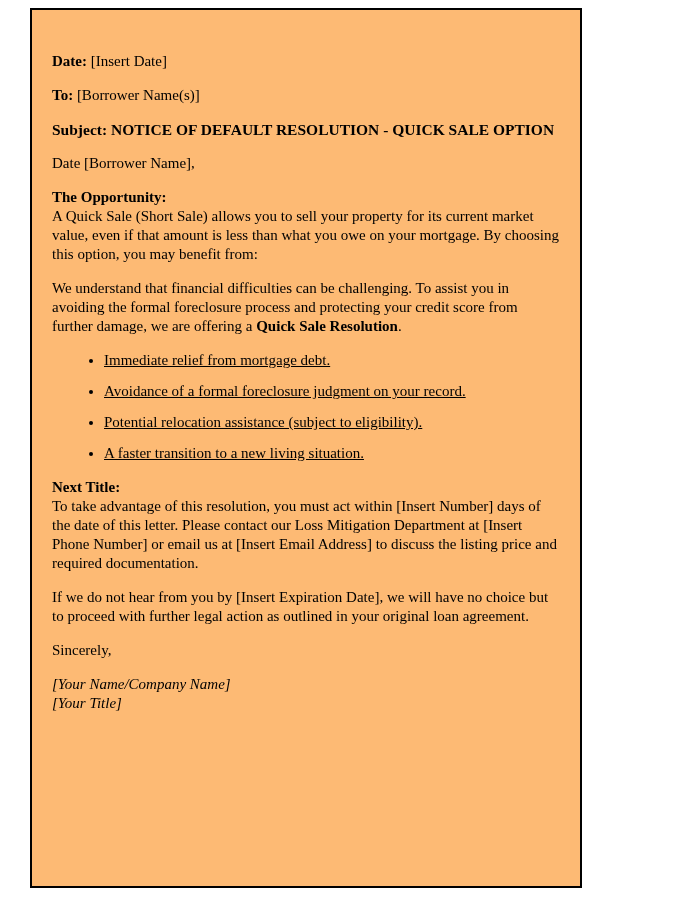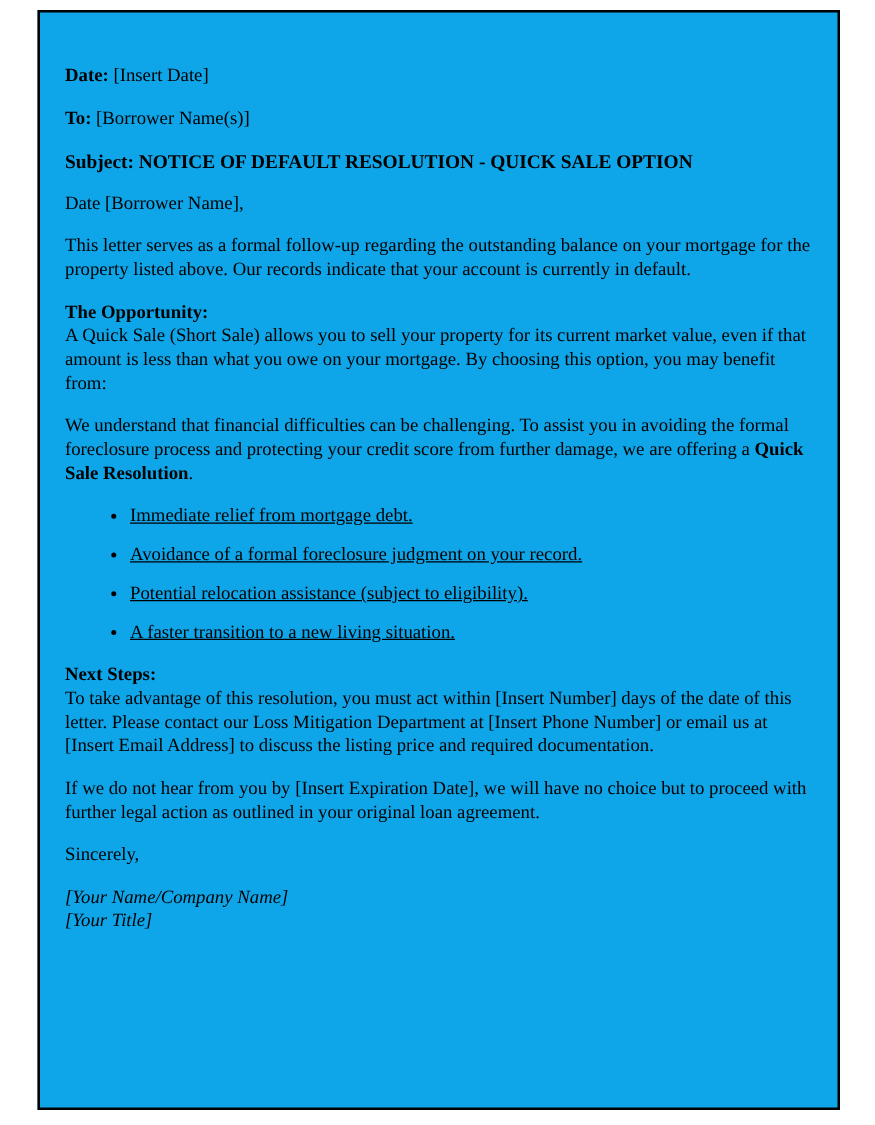--- a/index.html
+++ b/index.html
@@ -12,25 +12,25 @@
   .page {
     position: relative;
     width: 700px;
     height: 900px;
     background: #ffffff;
   }
   .sheet {
     position: absolute;
     left: 30px;
     top: 8px;
-    width: 642px;
+    width: 552px;
     height: 880px;
     border: 2px solid #000000;
     padding: 42px 20px 20px 20px;
-    background: #0ea5e9;
+    background: #fdba74;
   }
   .block {
     font-size: 15px;
     line-height: 19px;
     margin-bottom: 15px;
   }
   .block:last-child { margin-bottom: 0; font-style: italic; }
   b, .bold { font-weight: bold; }
   .subject { font-weight: bold; font-size: 15.5px; }
   ul.bullets {
@@ -57,40 +57,39 @@
       <div>
         <b>To:</b>
         <span>[Borrower Name(s)]</span>
       </div>
     </div>
 
     <div class="block subject">Subject: NOTICE OF DEFAULT RESOLUTION - QUICK SALE OPTION</div>
 
     <div class="block">Date [Borrower Name],</div>
 
-    <div class="block">This letter serves as a formal follow-up regarding the outstanding balance on your mortgage for the property listed above. Our records indicate that your account is currently in default.</div>
 
     <div class="block">
       <div class="bold">The Opportunity:</div>
       <div>A Quick Sale (Short Sale) allows you to sell your property for its current market value, even if that amount is less than what you owe on your mortgage. By choosing this option, you may benefit from:</div>
     </div>
 
     <div class="block">
       <span>We understand that financial difficulties can be challenging. To assist you in avoiding the formal foreclosure process and protecting your credit score from further damage, we are offering a </span><b>Quick Sale Resolution</b><span>.</span>
     </div>
 
     <ul class="bullets">
       <li>Immediate relief from mortgage debt.</li>
       <li>Avoidance of a formal foreclosure judgment on your record.</li>
       <li>Potential relocation assistance (subject to eligibility).</li>
       <li>A faster transition to a new living situation.</li>
     </ul>
 
     <div class="block">
-      <div class="bold">Next Steps:</div>
+      <div class="bold">Next Title:</div>
       <div>To take advantage of this resolution, you must act within [Insert Number] days of the date of this letter. Please contact our Loss Mitigation Department at [Insert Phone Number] or email us at [Insert Email Address] to discuss the listing price and required documentation.</div>
     </div>
 
     <div class="block">If we do not hear from you by [Insert Expiration Date], we will have no choice but to proceed with further legal action as outlined in your original loan agreement.</div>
 
     <div class="block">Sincerely,</div>
 
     <div class="block">
       <div class="sig-line">[Your Name/Company Name]</div>
       <div class="sig-line">[Your Title]</div>

